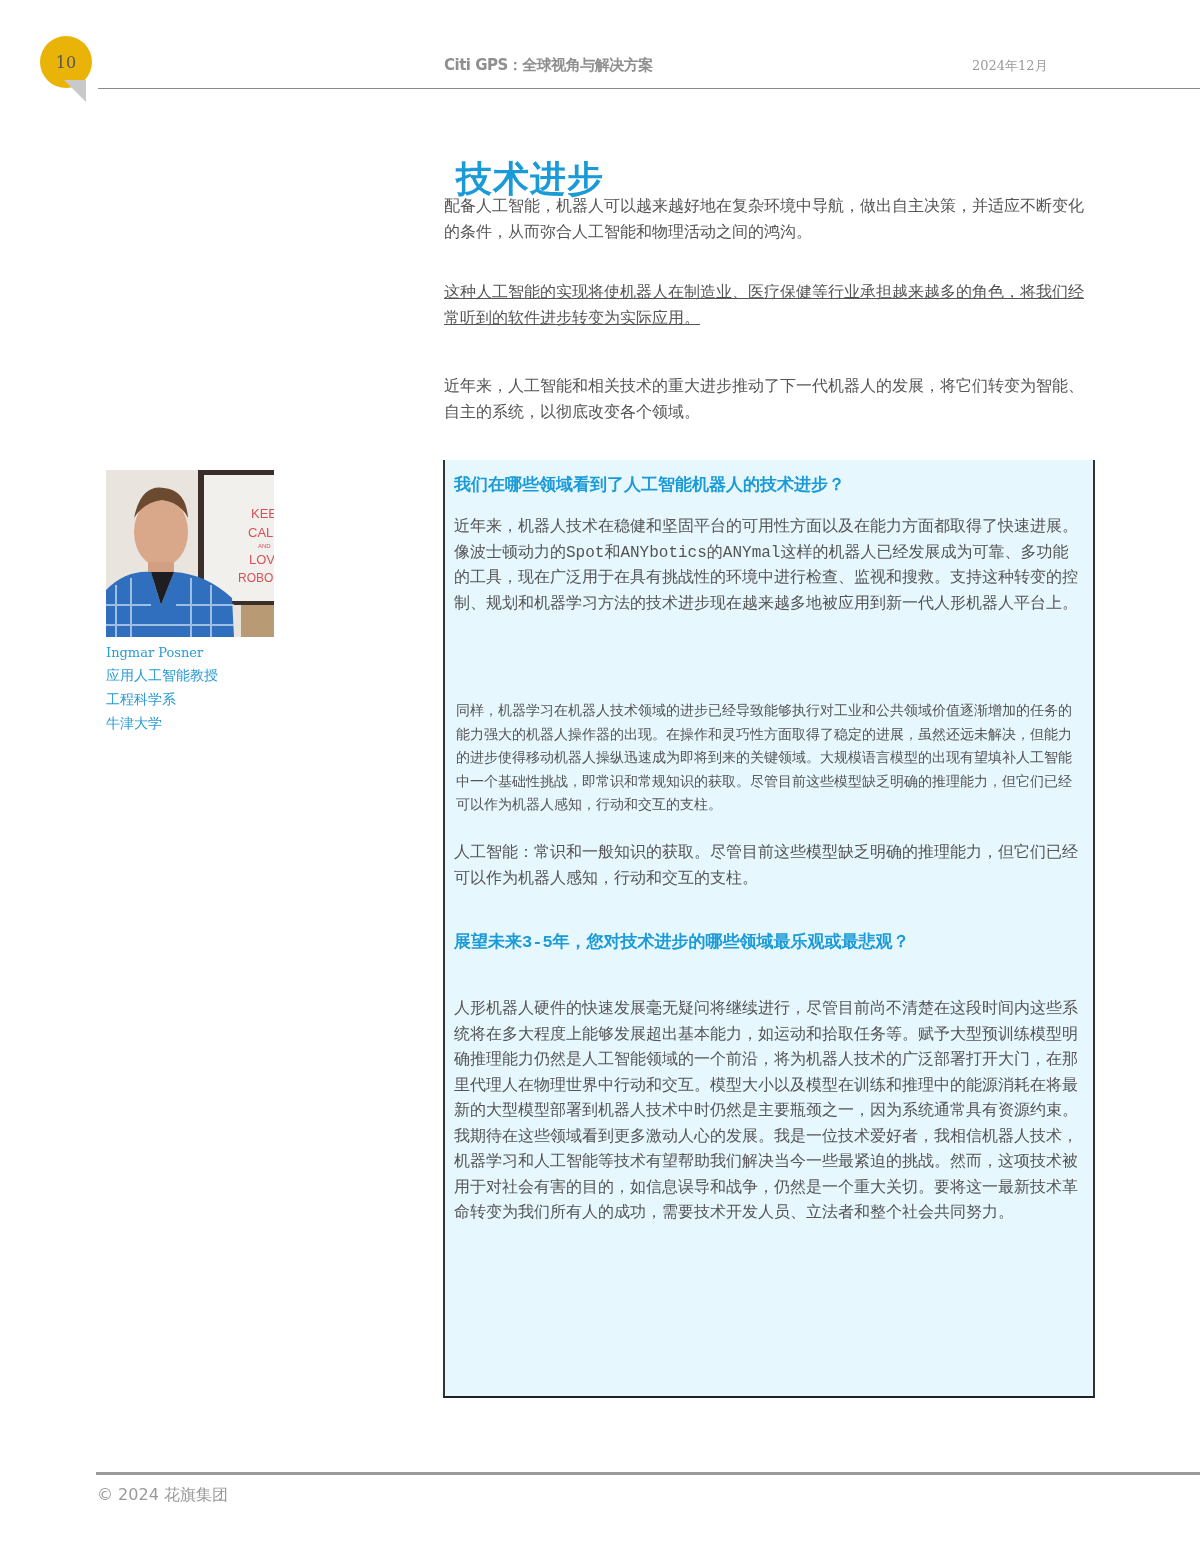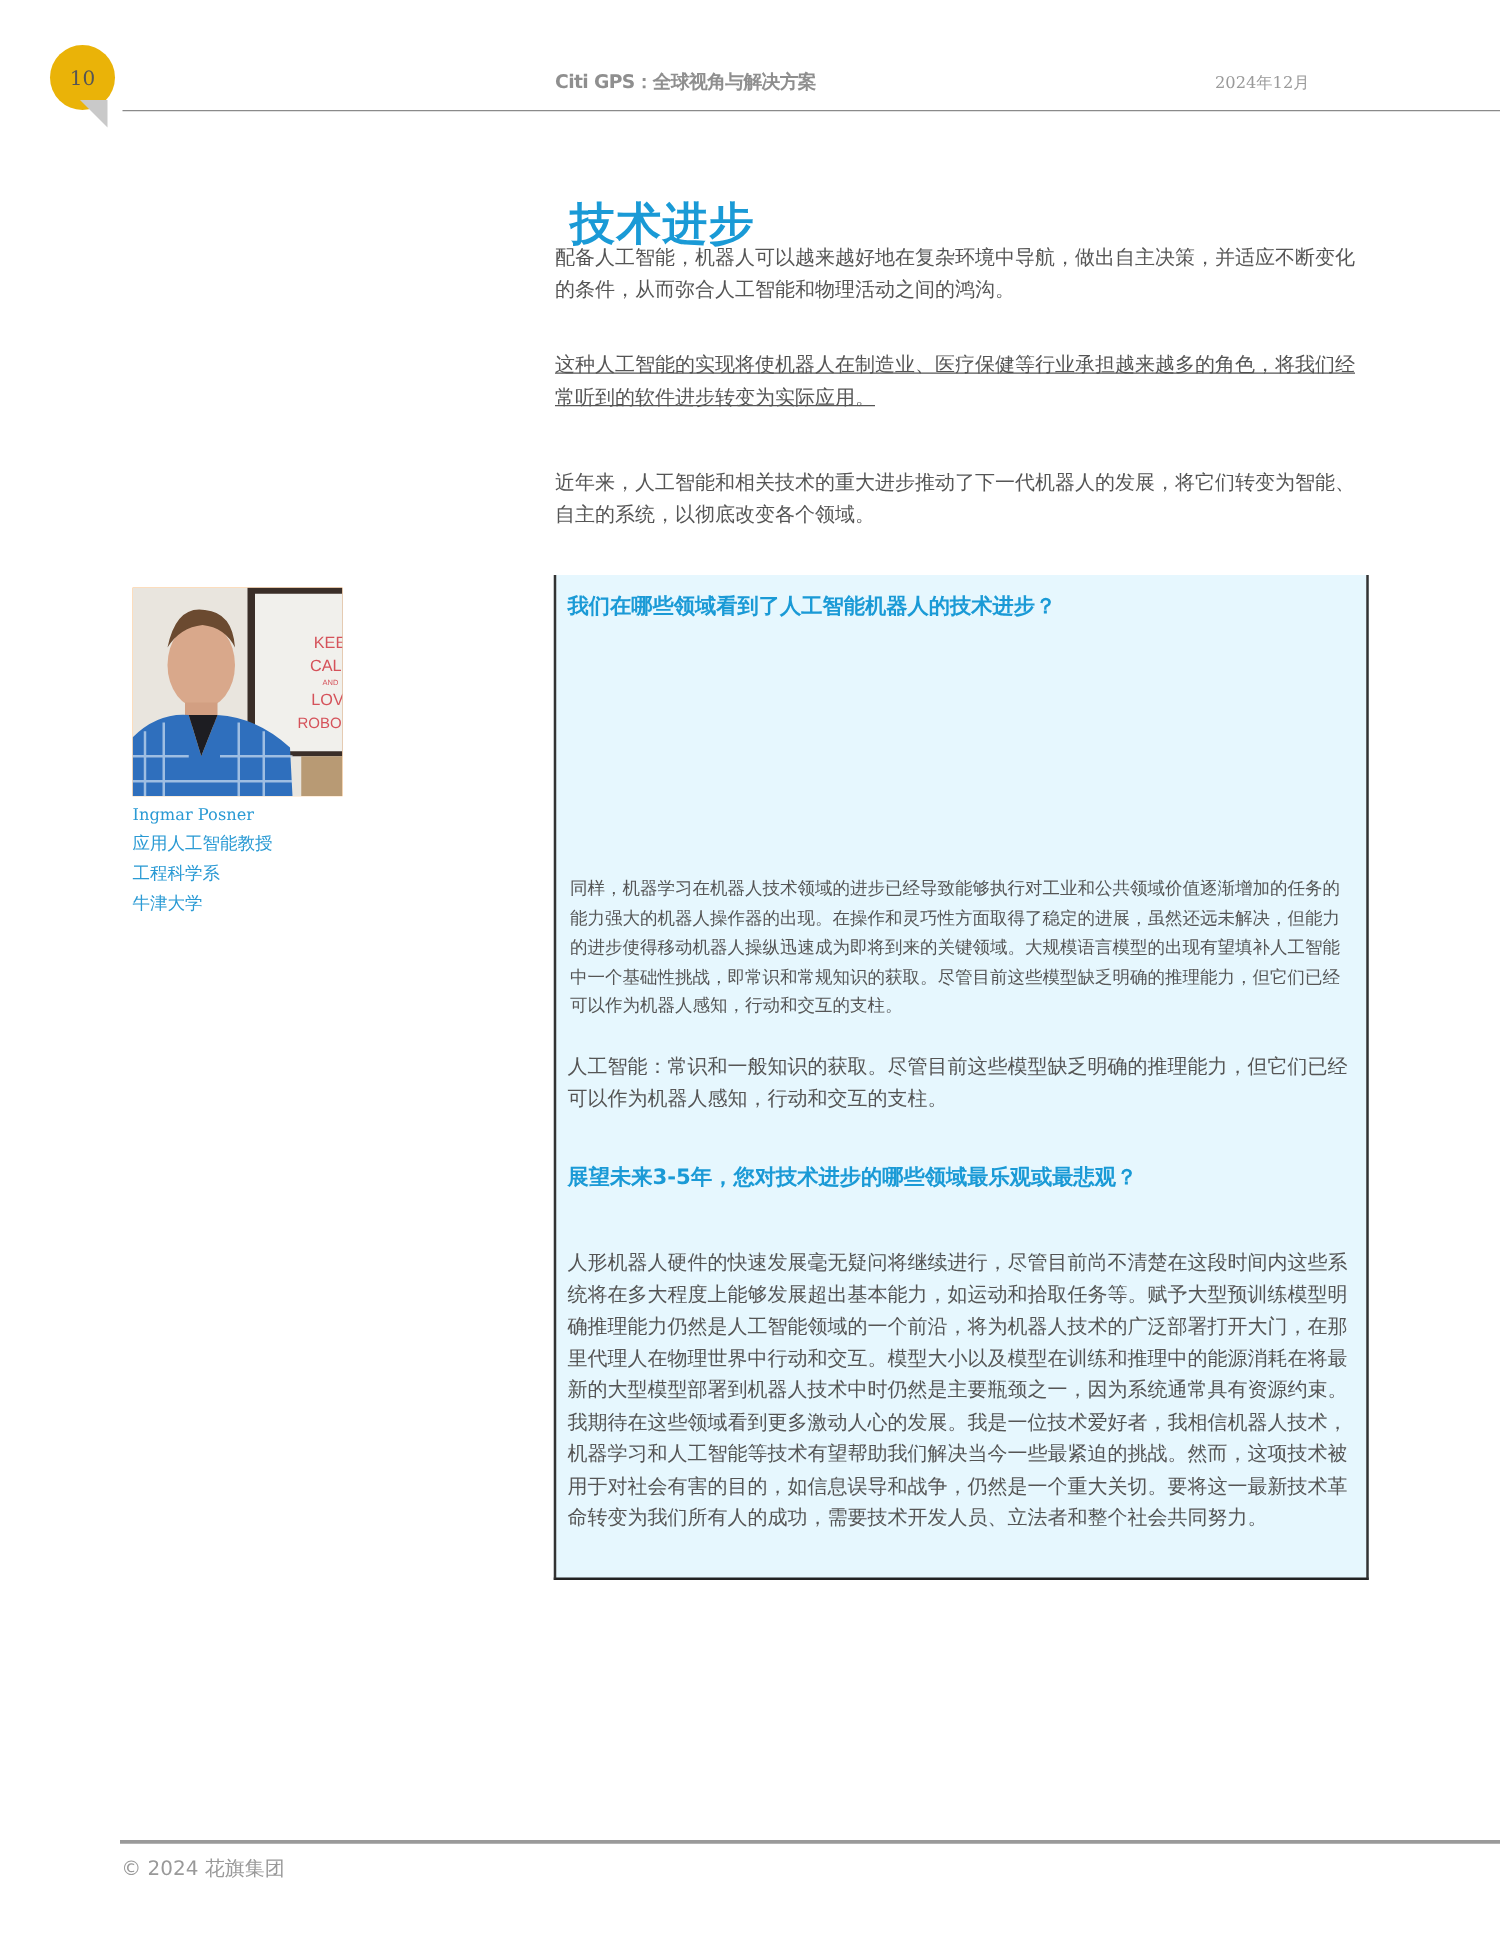--- a/index.html
+++ b/index.html
@@ -46,24 +46,25 @@
     position: absolute; left: 106px; top: 470px; width: 168px; height: 167px; overflow: hidden;
     background: #fdba74;
   }
   .bio {
     position: absolute; left: 106px; top: 643px; color: #2a9ad4;
   }
   .bio .name { font-family: "DejaVu Serif", "Liberation Serif", serif; font-size: 13px; line-height: 20px; }
   .bio .line { font-size: 14px; line-height: 24px; }
 
   .qa-box {
-    position: absolute; left: 443px; top: 460px; width: 652px; height: 804px;
+    position: absolute; left: 443px; top: 460px; width: 652px; height: 938px;
     background: #e6f7fe;
     border-left: 2px solid #333; border-right: 2px solid #333; border-bottom: 2px solid #222;
     box-sizing: border-box;
+    font-family: Liberation Mono, monospace;
   }
   .qa-q {
     position: absolute; left: 9px; font-size: 17px; font-weight: bold; color: #1a9ad6;
   }
   .qa-p {
     position: absolute; left: 9px; width: 626px; color: #555;
   }
   .q1 { top: 13px; }
   .a1 { top: 55px; font-size: 16px; line-height: 25.5px; }
   .a2 { top: 240px; font-size: 14px; line-height: 23.5px; left: 11px; }
@@ -123,20 +124,21 @@
 </div>
 <div class="bio">
   <div class="name">Ingmar Posner</div>
   <div class="line">应用人工智能教授</div>
   <div class="line">工程科学系</div>
   <div class="line">牛津大学</div>
 </div>
 
 <div class="qa-box">
   <div class="qa-q q1">我们在哪些领域看到了人工智能机器人的技术进步？</div>
+  <div class="qa-p a1">近年来，机器人技术在稳健和坚固平台的可用性方面以及在能力方面都取得了快速进展。像波士顿动力的Spot和ANYbotics的ANYmal这样的机器人已经发展成为可靠、多功能的工具，现在广泛用于在具有挑战性的环境中进行检查、监视和搜救。支持这种转变的控制、规划和机器学习方法的技术进步现在越来越多地被应用到新一代人形机器人平台上。</div>
   <div class="qa-p a2">同样，机器学习在机器人技术领域的进步已经导致能够执行对工业和公共领域价值逐渐增加的任务的能力强大的机器人操作器的出现。在操作和灵巧性方面取得了稳定的进展，虽然还远未解决，但能力的进步使得移动机器人操纵迅速成为即将到来的关键领域。大规模语言模型的出现有望填补人工智能中一个基础性挑战，即常识和常规知识的获取。尽管目前这些模型缺乏明确的推理能力，但它们已经可以作为机器人感知，行动和交互的支柱。</div>
   <div class="qa-p a3">人工智能：常识和一般知识的获取。尽管目前这些模型缺乏明确的推理能力，但它们已经可以作为机器人感知，行动和交互的支柱。</div>
   <div class="qa-q q2">展望未来3-5年，您对技术进步的哪些领域最乐观或最悲观？</div>
   <div class="qa-p a4">人形机器人硬件的快速发展毫无疑问将继续进行，尽管目前尚不清楚在这段时间内这些系统将在多大程度上能够发展超出基本能力，如运动和拾取任务等。赋予大型预训练模型明确推理能力仍然是人工智能领域的一个前沿，将为机器人技术的广泛部署打开大门，在那里代理人在物理世界中行动和交互。模型大小以及模型在训练和推理中的能源消耗在将最新的大型模型部署到机器人技术中时仍然是主要瓶颈之一，因为系统通常具有资源约束。我期待在这些领域看到更多激动人心的发展。我是一位技术爱好者，我相信机器人技术，机器学习和人工智能等技术有望帮助我们解决当今一些最紧迫的挑战。然而，这项技术被用于对社会有害的目的，如信息误导和战争，仍然是一个重大关切。要将这一最新技术革命转变为我们所有人的成功，需要技术开发人员、立法者和整个社会共同努力。</div>
 </div>
 
 <div class="footer-rule"></div>
 <div class="footer-copy">© 2024 花旗集团</div>
 
 </body></html>

